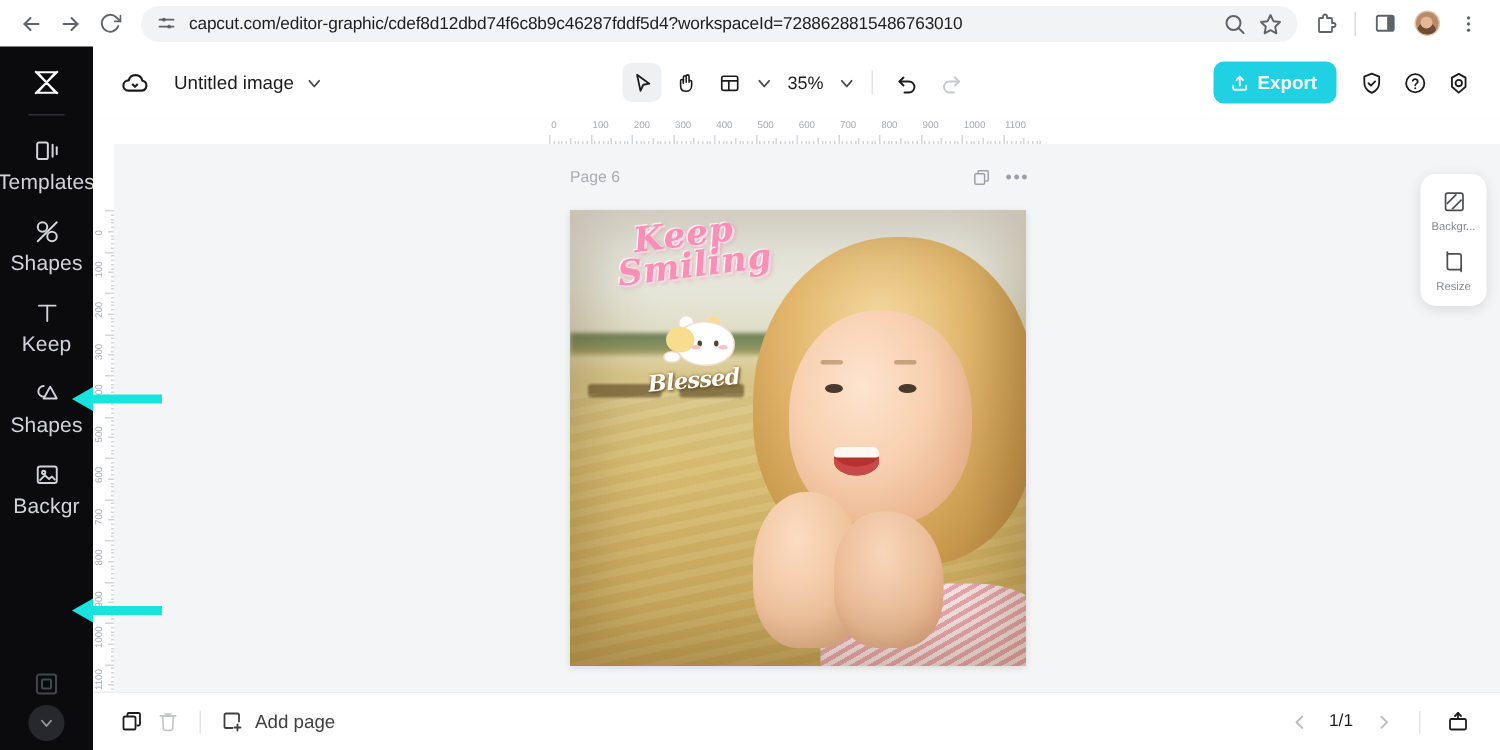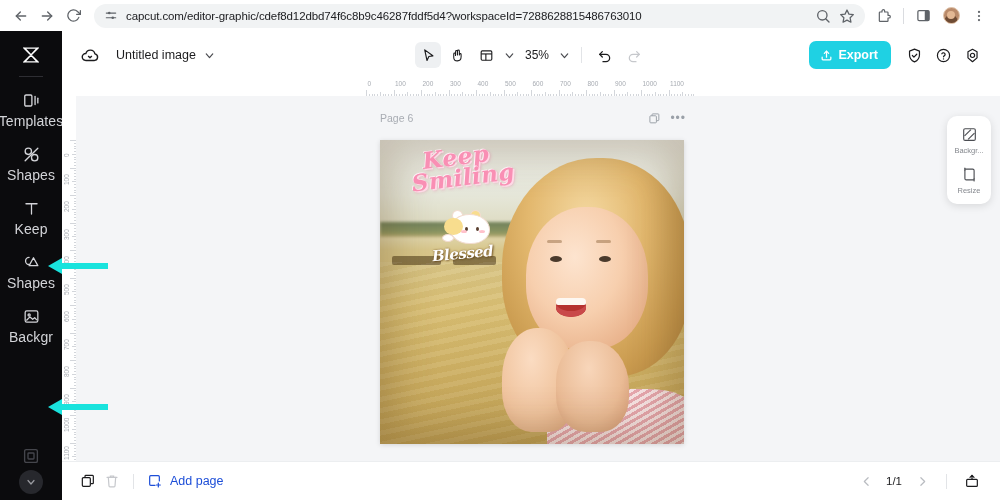--- a/index.html
+++ b/index.html
@@ -246,21 +246,21 @@
   
   .bottombar {
     position:absolute; left:62px; top:461px; width:938px; height:39px;
     background:#ffffff; display:flex; align-items:center; padding:0 16px 0 14px;
     border-top:1px solid #eceef0;
   }
   .bb-ic { width:24px; height:24px; display:flex; align-items:center;
     justify-content:center; color:#1c1c1e; }
   .bb-ic.dim { color:#c6c8cc; }
   .bb-sep { width:1px; height:15px; background:#e2e4e7; margin:0 9px; }
-  .add-page { display:flex; align-items:center; gap:7px; color:#1d4ed8; font-size:12.5px; margin-left:4px; }
+  .add-page { display:flex; align-items:center; gap:7px; color:#404040; font-size:12.5px; margin-left:4px; }
   .bb-right { margin-left:auto; display:flex; align-items:center; gap:4px; }
   .pg-num { font-size:11.5px; color:#1c1c1e; padding:0 5px; }
   .pg-arrow { width:22px; height:22px; display:flex; align-items:center;
     justify-content:center; color:#b9bcc1; }
 </style>
 </head>
 <body>
 
 <div id="app">
 

